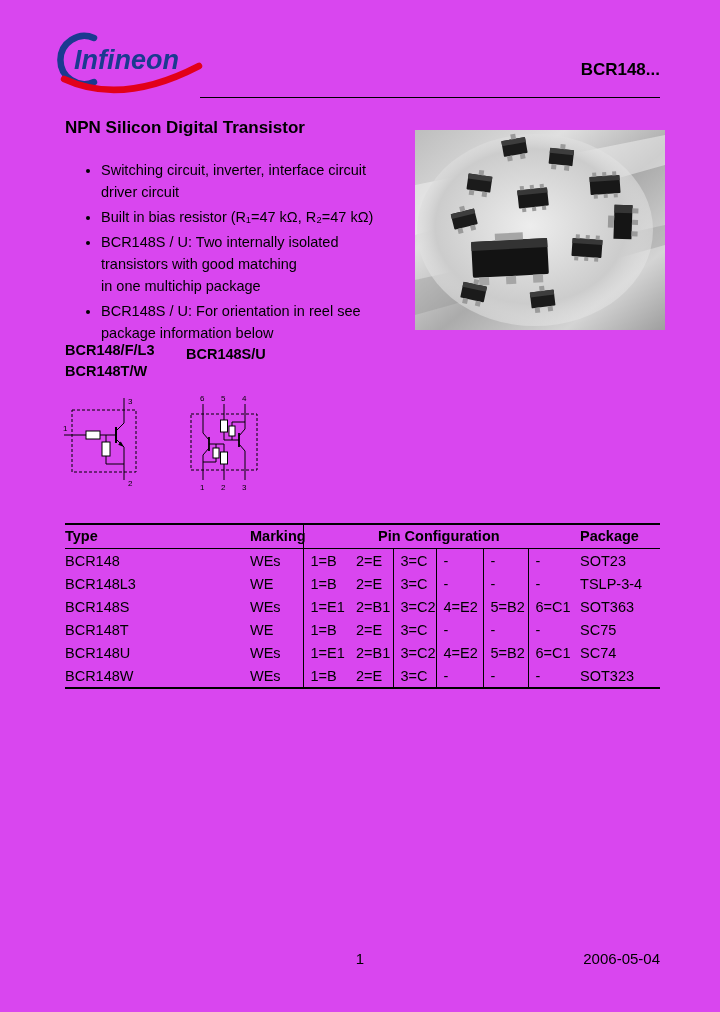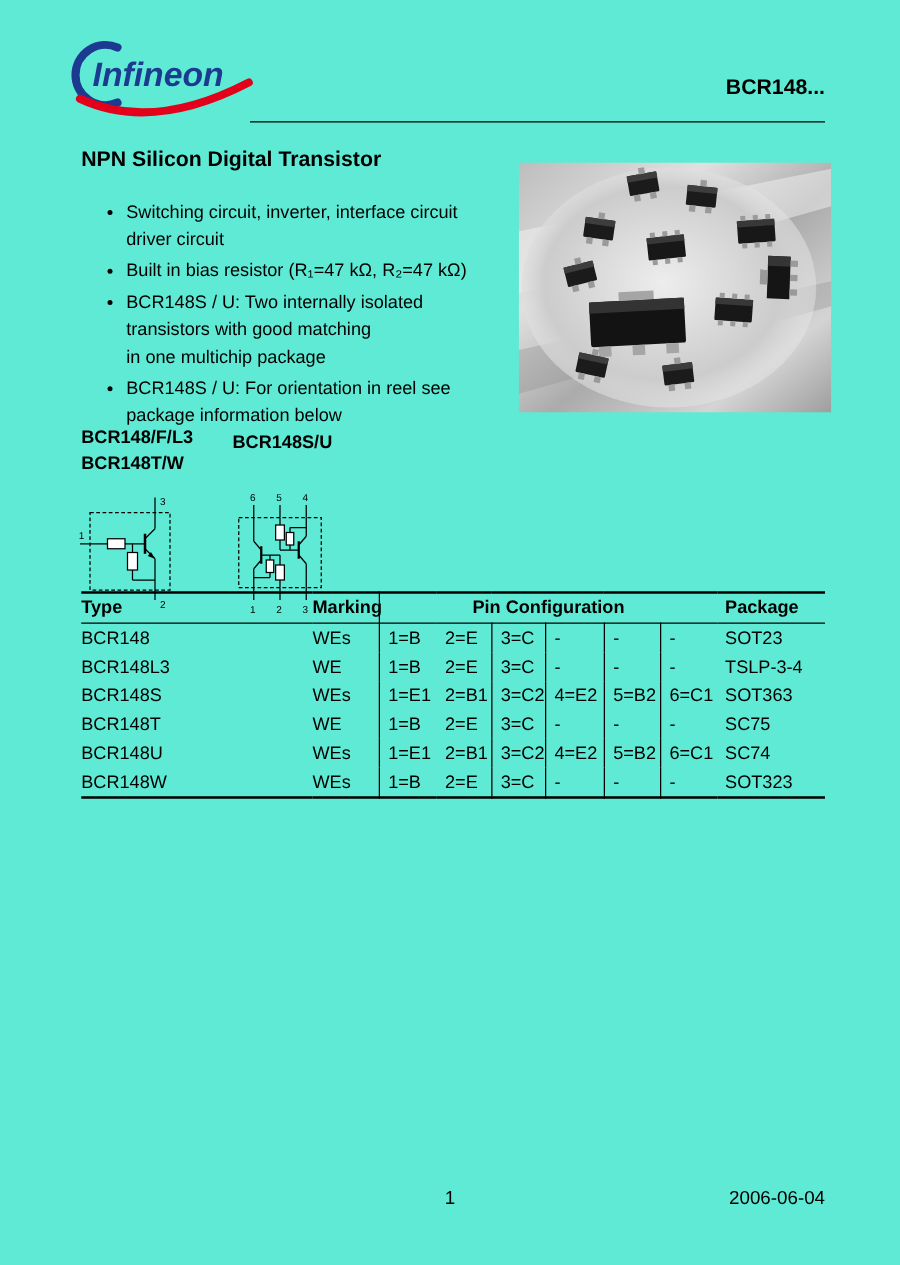--- a/index.html
+++ b/index.html
@@ -1,20 +1,20 @@
 <!DOCTYPE html>
 <html><head>
 <meta charset="utf-8">
 <style>
   html, body { margin: 0; padding: 0; background: #ffffff; }
   .page {
     position: relative;
     width: 720px;
     height: 1012px;
-    background: #5eead4;
+    background: #d946ef;
     font-family: "Liberation Sans", sans-serif;
     color: #000;
     overflow: hidden;
   }
   svg text { font-family: "Liberation Sans", sans-serif; }
 
   
   .logo { position: absolute; left: 52px; top: 24px; width: 152px; height: 72px; }
   .part-number { position: absolute; right: 60px; top: 60px; font-size: 17px; font-weight: bold; }
   .header-rule { position: absolute; left: 200px; right: 60px; top: 97px; border-top: 1px solid #000; height: 0; }
@@ -30,21 +30,21 @@
   
   .pkg-heading { position: absolute; font-size: 14.5px; font-weight: bold; line-height: 21px; }
   .pkg-heading-left { left: 65px; top: 340px; }
   .pkg-heading-right { left: 186px; top: 344px; }
   .schematic { position: absolute; width: 85px; height: 105px; }
   .schematic-left { left: 62px; top: 390px; }
   .schematic-right { left: 183px; top: 390px; }
 
   
   .spec-table {
-    position: absolute; left: 65px; top: 473px; width: 595px;
+    position: absolute; left: 65px; top: 523px; width: 595px;
     border-collapse: collapse; table-layout: fixed;
     font-size: 14.5px;
     border-top: 2px solid #000; border-bottom: 2px solid #000;
   }
   .spec-table th {
     text-align: left; font-weight: bold; padding: 3px 0 4px 0;
     border-bottom: 1px solid #000; white-space: nowrap;
   }
   .spec-table th.h-pinconfig { text-align: center; }
   .spec-table td { padding: 3px 0 2px 0; height: 18px; white-space: nowrap; }
@@ -316,15 +316,15 @@
           <td class="c-pin b-r">3=C</td>
           <td class="c-pin b-r">-</td>
           <td class="c-pin b-r">-</td>
           <td class="c-pin">-</td>
           <td class="c-package">SOT323</td>
         </tr>
       </tbody>
   </table>
 
   <div class="footer-page">1</div>
-  <div class="footer-date">2006-06-04</div>
+  <div class="footer-date">2006-05-04</div>
 
 </div>
 
 </body></html>

